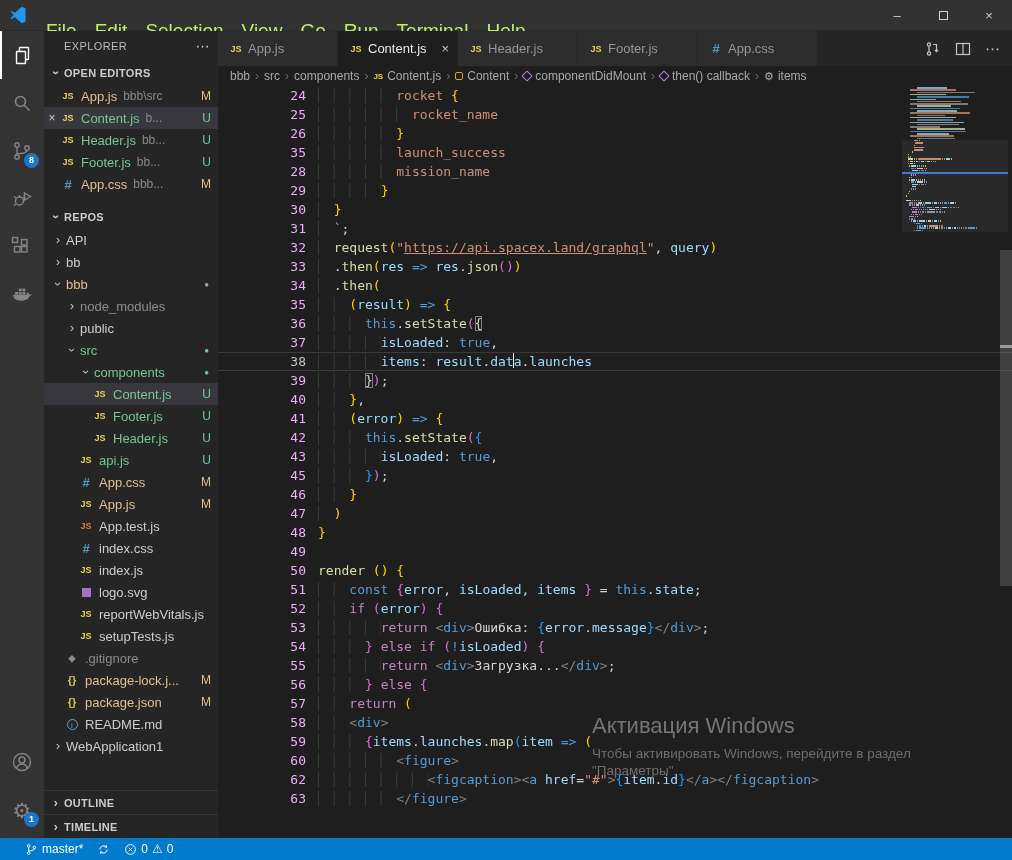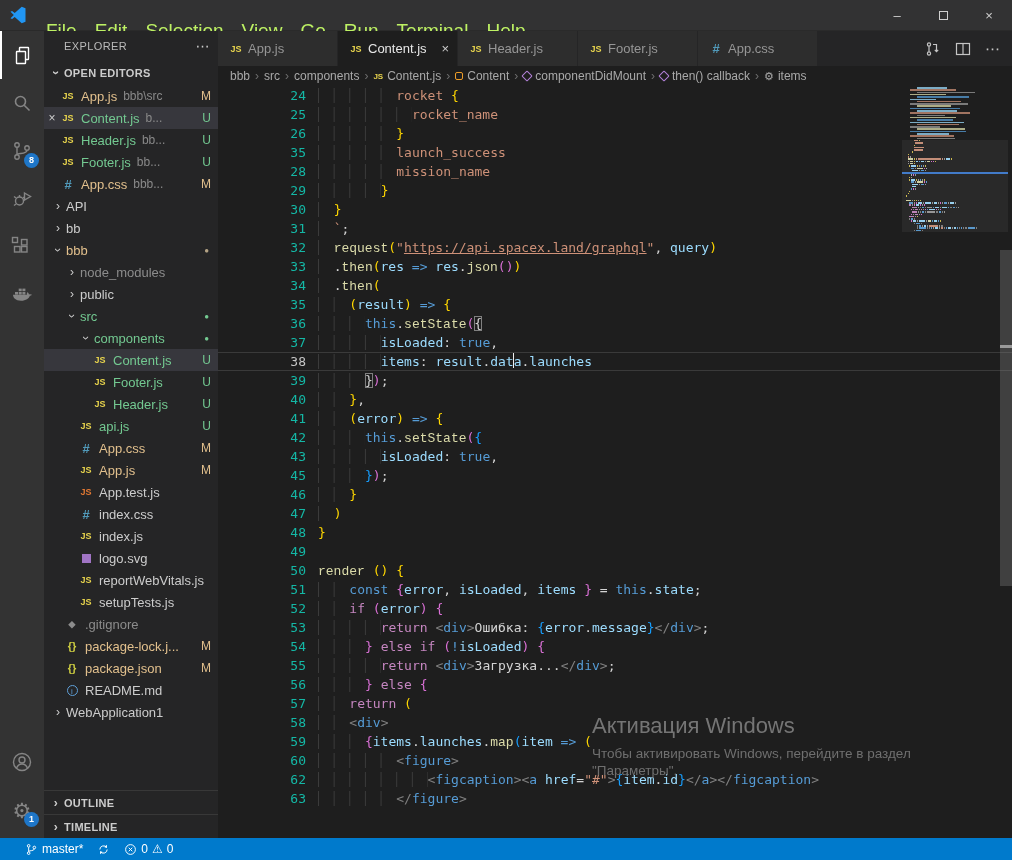--- a/index.html
+++ b/index.html
@@ -69,25 +69,25 @@
   .crumb-sep{color:#6e6e6e;margin:0 5px;font-size:12px;}
   .ci{display:inline-block;margin-right:4px;font-weight:bold;}
   .ci-js{color:#e8d44d;font-size:8px;}
   .ci-class span{display:inline-block;width:8px;height:8px;border:1.5px solid #ee9d28;border-radius:2px;}
   .ci-method span{display:inline-block;width:8px;height:8px;border:1.5px solid #b180d7;transform:rotate(45deg);border-radius:1px;}
   .ci-wrench{color:#a9a9a9;font-size:11px;font-weight:normal;}
 
   #code{position:relative;height:752px;overflow:hidden;font-family:"DejaVu Sans Mono",monospace;font-size:13px;}
   .crow{display:flex;height:19px;line-height:19px;white-space:pre;}
   .crow.cur{box-shadow:inset 0 1px 0 #3a3a3a,inset 0 -1px 0 #3a3a3a;}
-  .ln{width:88px;text-align:right;color:#14b8a6;flex:none;}
+  .ln{width:88px;text-align:right;color:#f0abfc;flex:none;}
   .crow.cur .ln{color:#c6c6c6;}
   .lc{padding-left:12px;}
   .ind{background-image:linear-gradient(to right,#3b3b3b 1px,transparent 1px);background-size:2ch 100%;background-repeat:repeat-x;}
-  .tk-w{color:#d4d4d4;} .tk-o{color:#ce9178;} .tk-y{color:#dcdcaa;font-family:Liberation Mono, monospace;} .tk-b{color:#569cd6;}
+  .tk-w{color:#d4d4d4;} .tk-o{color:#ce9178;} .tk-y{color:#dcdcaa;} .tk-b{color:#569cd6;}
   .tk-lb{color:#9cdcfe;} .tk-p{color:#c586c0;} .tk-g1{color:#ffd700;} .tk-g2{color:#da70d6;}
   .tk-g3{color:#179fff;} .tk-gr{color:#808080;}
   .tk-u{color:#ce9178;text-decoration:underline;}
   .tk-box{color:#d4d4d4;outline:1px solid #808080;outline-offset:-1px;}
   .caret{display:inline-block;width:1.5px;height:15px;background:#eeeeee;vertical-align:-2px;margin:0 -0.75px;}
 
   #minimap{position:absolute;right:14px;top:56px;width:92px;height:160px;cursor:pointer;}
   .mm-row{position:absolute;left:0;height:2px;}
   .mm-bar{display:inline-block;height:1.5px;vertical-align:top;margin-right:1px;}
   #mm-view{position:absolute;left:-4px;right:-10px;background:rgba(121,121,121,0.12);}
@@ -251,20 +251,24 @@
         <span class="badge fn-untracked">U</span>
       </div>
       <div class="row">
         <span class="x-close"></span>
         <span class="fi fi-css">#</span>
         <span class="fn-mod">App.css</span>
         <span class="hint">bbb...</span>
         <span class="badge fn-mod">M</span>
       </div>
     </div>
+  <div class="sec-h" style="margin-top:10px;">
+    <span class="chev"><span class="chev-open">›</span></span>
+    <span>REPOS</span>
+  </div>
   <div id="tree">
       <div class="row" style="padding-left: 6px;">
         <span class="tree-chev">›</span>
         <span class="fn-norm">API</span>
       </div>
       <div class="row" style="padding-left: 6px;">
         <span class="tree-chev">›</span>
         <span class="fn-norm">bb</span>
       </div>
       <div class="row" style="padding-left: 6px;">

